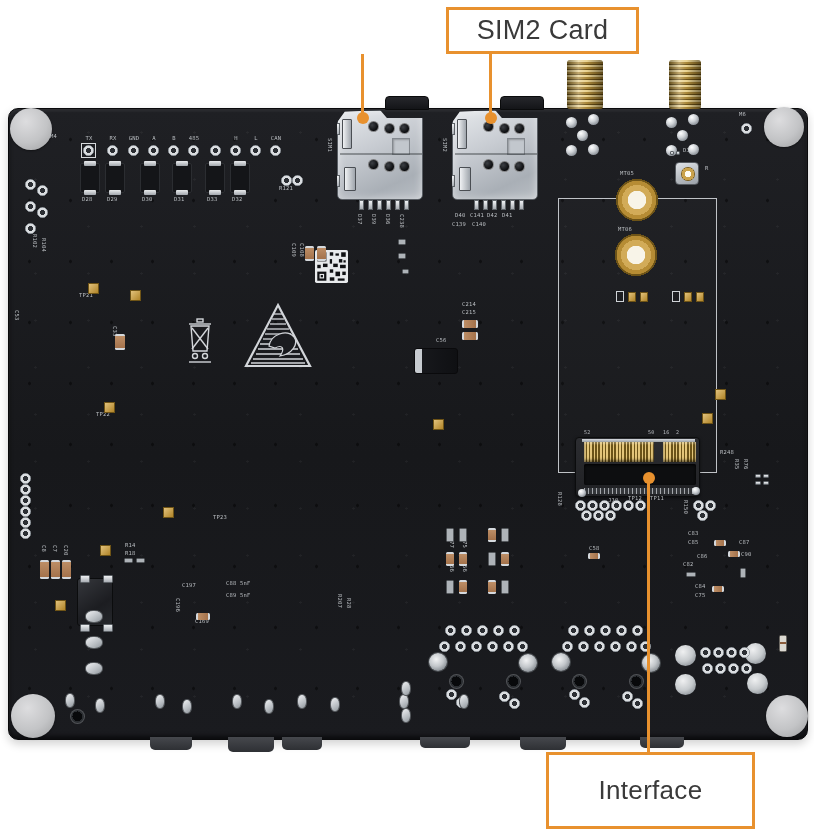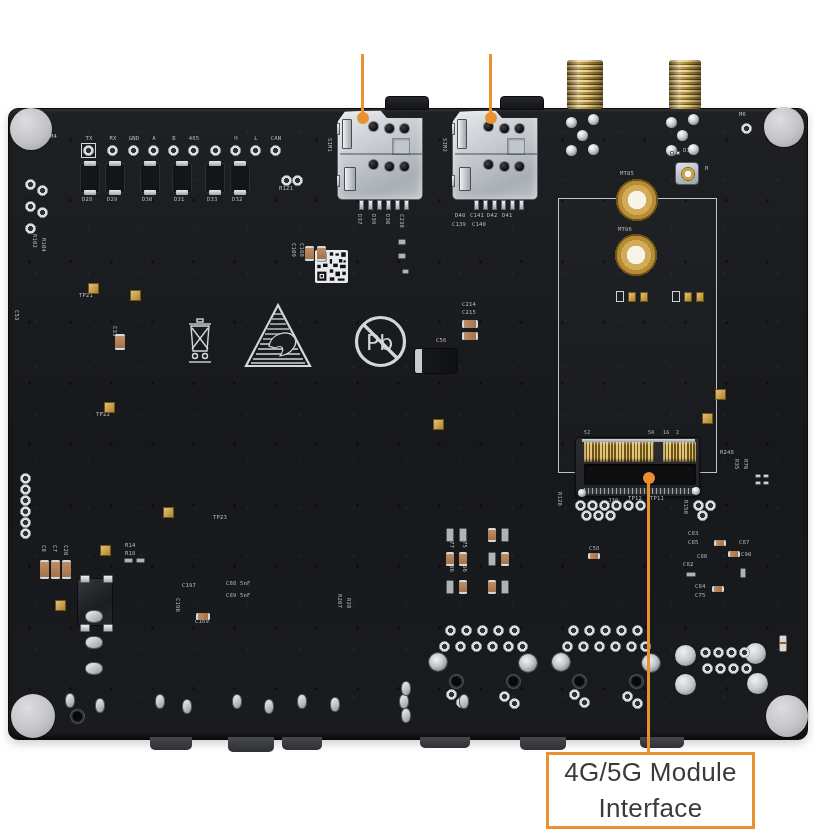--- a/index.html
+++ b/index.html
@@ -219,37 +219,32 @@
         <line x1="17" y1="42" x2="53" y2="42"></line>
           <line x1="15" y1="47" x2="55" y2="47"></line>
         <line x1="13" y1="52" x2="57" y2="52"></line>
           <line x1="10" y1="57" x2="60" y2="57"></line>
         <line x1="8" y1="61" x2="62" y2="61"></line>
       </g>
       <path d="M26 44 C28 32 44 27 51 35 C56 42 49 52 37 54 C42 47 40 42 32 46 Z" fill="#1a1b1f" stroke="#d3d6da" stroke-width="1.2"></path>
     </svg>
   </div>
 
-  <div class="abs" style="left:352px;top:313px;width:57px;height:57px">
-    <svg width="57" height="57" viewBox="0 0 57 57" fill="none">
-      <circle cx="28.5" cy="28.5" r="24" stroke="#d3d6da" stroke-width="3.2"></circle>
-      <text x="14" y="37" font-family="DejaVu Sans, sans-serif" font-size="22" fill="#d3d6da">Pb</text>
-      <line x1="12" y1="12" x2="45" y2="45" stroke="#d3d6da" stroke-width="3.2"></line>
-    </svg>
-  </div>
 
   <div class="cline" style="left:361px;top:54px;height:62px"></div>
   <div class="cline" style="left:489px;top:54px;height:62px"></div>
   <div class="cline" style="left:647px;top:481px;height:271px"></div>
   <div class="cdot" style="left:357px;top:112px"></div>
   <div class="cdot" style="left:485px;top:112px"></div>
   <div class="cdot" style="left:643px;top:472px"></div>
 
+  <div class="callout" style="left:446px;top:7px;width:193px;height:47px;font-size:27px">
+    <span>SIM2 Card</span>
+  </div>
   <div class="callout" style="left:546px;top:752px;width:209px;height:77px;font-size:26px;line-height:1.35">
-    <span>4G/5G Module</span>
     <span>Interface</span>
   </div>
 
 <span class="ss" style="left: 50px; top: 134px;">M4</span>
     <span class="ss" style="left: 739px; top: 112px;">M6</span>
     <span class="ss" style="left: 279px; top: 186px;">R121</span>
     <span class="ss ssv" style="left: 326px; top: 138px;">SIM1</span>
     <span class="ss ssv" style="left: 441px; top: 138px;">SIM2</span>
     <span class="ss" style="left: 620px; top: 171px;">MT05</span>
     <span class="ss" style="left: 618px; top: 227px;">MT06</span>

